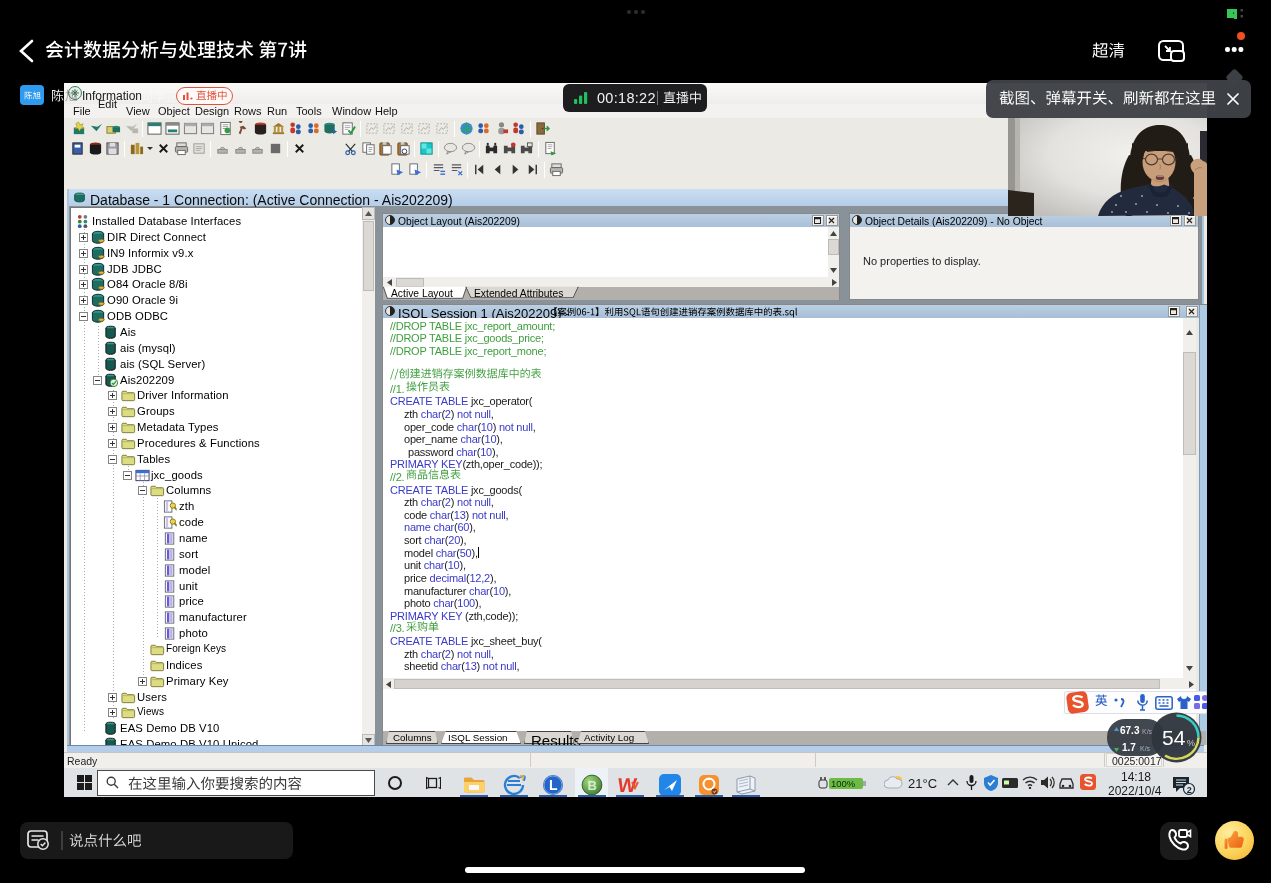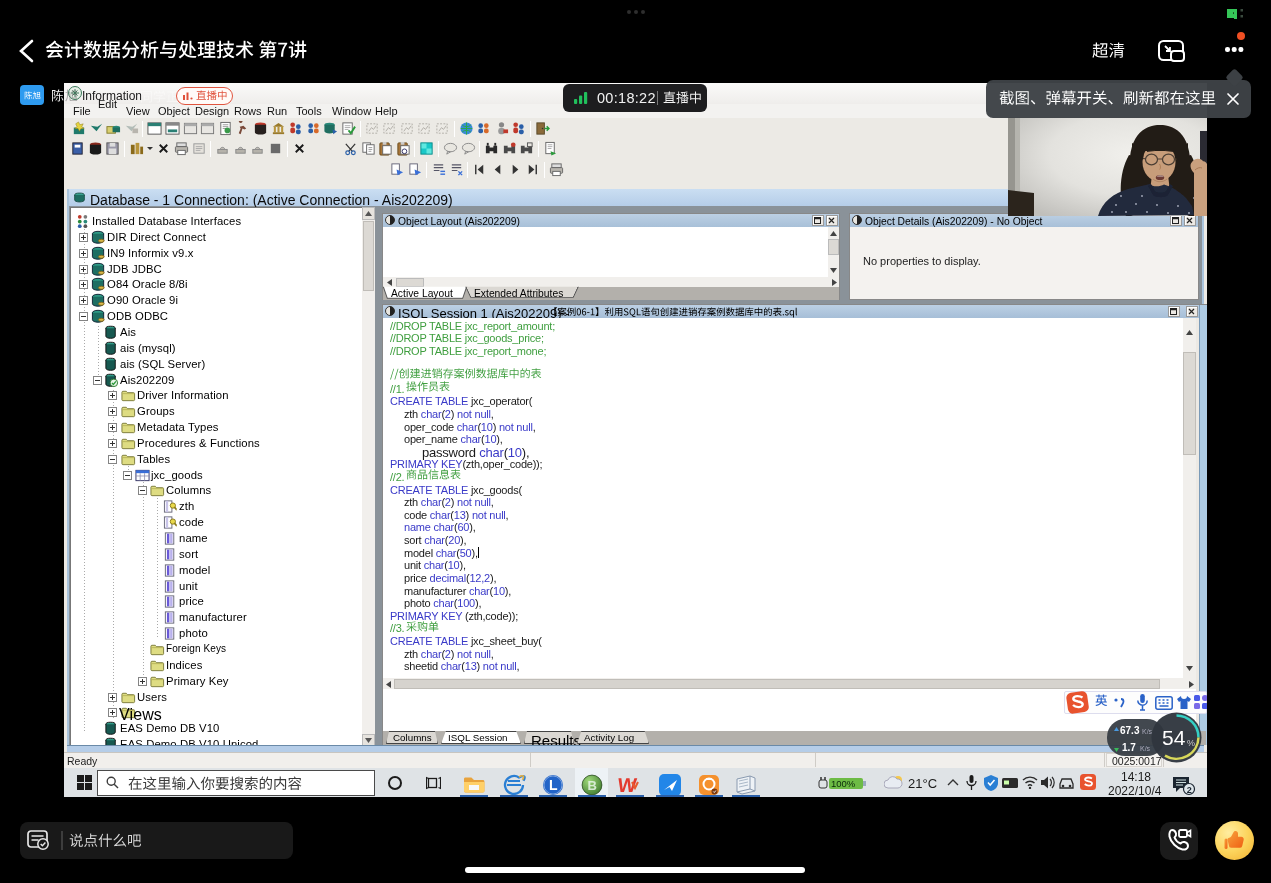--- a/index.html
+++ b/index.html
@@ -568,21 +568,21 @@
     </svg>
     <div class="tx" style="left:137px;top:690.5px;font-size:11.3px;color:#000;letter-spacing:.1px">Users</div>
     <svg class="abs" style="left:108px;top:708.3499999999999px" width="9" height="9" viewBox="0 0 9 9">
       <rect x=".5" y=".5" width="8" height="8" fill="#fff" stroke="#848484"></rect>
       <path d="M2 4.5h5M4.5 2v5" stroke="#333"></path>
     </svg>
     <svg class="abs" style="left:121px;top:705.3499999999999px" width="15" height="15" viewBox="0 0 16 16">
       <path d="M1 4.5c0-.5.4-1 1-1h3.6L7 5h6.5c.6 0 1 .4 1 1v6.5c0 .5-.4 1-1 1H2c-.6 0-1-.5-1-1z" fill="#dedc82" stroke="#7a7a3a"></path>
       <path d="M1 6h13.5" stroke="#b8b45a"></path>
     </svg>
-    <div class="tx" style="left:119px;top:706.3px;font-size:16px;color:#000;letter-spacing:.1px">Views</div>
+    <div class="tx" style="left:137px;top:706.3px;font-size:10px;color:#000;letter-spacing:.1px">Views</div>
     <svg class="abs" style="left:104px;top:721.2px" width="15" height="15" viewBox="0 0 16 16">
       <ellipse cx="7" cy="3.5" rx="5" ry="2.2" fill="#2e9a86" stroke="#111"></ellipse>
       <path d="M2 3.5v8.5c0 1.2 2.2 2.2 5 2.2s5-1 5-2.2V3.5" fill="#175850" stroke="#111"></path>
     </svg>
     <div class="tx" style="left:120px;top:722.2px;font-size:11.3px;color:#000;letter-spacing:.1px">EAS Demo DB V10</div>
     <svg class="abs" style="left:104px;top:737.05px" width="15" height="15" viewBox="0 0 16 16">
       <ellipse cx="7" cy="3.5" rx="5" ry="2.2" fill="#2e9a86" stroke="#111"></ellipse>
       <path d="M2 3.5v8.5c0 1.2 2.2 2.2 5 2.2s5-1 5-2.2V3.5" fill="#175850" stroke="#111"></path>
     </svg>
     <div class="tx" style="left:120px;top:738.0px;font-size:11.3px;color:#000;letter-spacing:.1px">EAS Demo DB V10 Unicod</div>
@@ -685,21 +685,21 @@
     <div class="tx" style="left:390px;top:344.7px;font-size:11px;line-height:13px;letter-spacing:-.22px;color:#1a1a1a"><span style="color:#3f9e3f">//DROP TABLE jxc_report_mone;</span></div>
     <div class="tx" style="left:390px;top:370.0px;font-size:11px;line-height:13px;letter-spacing:-.22px;color:#1a1a1a"></div>
     <svg style="position:absolute;left:390px;top:368.48px;overflow:visible" width="153" height="16">
       <path transform="translate(0,9.5)" d="M0.1 2H0.9L4.1 -8.7H3.4Z M4.4 2H5.2L8.5 -8.7H7.7Z M17.8 -9.1V-0.2C17.8 -0 17.8 0.1 17.6 0.1C17.3 0.1 16.6 0.1 15.9 0.1C16 0.3 16.1 0.6 16.2 0.8C17.2 0.8 17.8 0.8 18.2 0.7C18.5 0.6 18.7 0.3 18.7 -0.2V-9.1ZM15.7 -8V-1.8H16.5V-8ZM10.2 -5.2V-0.5C10.2 0.5 10.5 0.7 11.6 0.7C11.8 0.7 13.4 0.7 13.6 0.7C14.6 0.7 14.8 0.3 15 -1.2C14.7 -1.3 14.4 -1.4 14.2 -1.6C14.2 -0.2 14.1 0 13.6 0C13.2 0 11.9 0 11.6 0C11.1 0 11 -0.1 11 -0.5V-4.5H13.4C13.3 -3.1 13.2 -2.6 13.1 -2.5C13 -2.4 12.9 -2.3 12.7 -2.3C12.6 -2.3 12.2 -2.4 11.8 -2.4C11.9 -2.2 12 -1.9 12 -1.7C12.4 -1.6 12.9 -1.7 13.1 -1.7C13.4 -1.7 13.6 -1.8 13.7 -2C14 -2.2 14.1 -3 14.2 -4.9C14.2 -5 14.2 -5.2 14.2 -5.2ZM12.1 -9.2C11.5 -7.8 10.3 -6.3 8.9 -5.3C9.1 -5.1 9.4 -4.9 9.5 -4.7C10.6 -5.5 11.5 -6.6 12.3 -7.8C13.1 -6.9 14.1 -5.8 14.6 -5L15.2 -5.6C14.6 -6.4 13.5 -7.6 12.6 -8.5L12.8 -9Z M24 -8.3V-7.6H26V-6.8H23.3V-6.2H26V-5.3H23.9V-4.6H26V-3.8H23.8V-3.2H26V-2.3H23.3V-1.6H26V-0.5H26.8V-1.6H29.9V-2.3H26.8V-3.2H29.5V-3.8H26.8V-4.6H29.3V-6.2H30V-6.8H29.3V-8.3H26.8V-9.2H26V-8.3ZM26.8 -6.2H28.5V-5.3H26.8ZM26.8 -6.8V-7.6H28.5V-6.8ZM20.7 -4.3C20.7 -4.4 20.9 -4.6 21.1 -4.7H22.5C22.3 -3.7 22.1 -2.8 21.8 -2.1C21.5 -2.6 21.3 -3.1 21.1 -3.8L20.5 -3.5C20.7 -2.7 21.1 -1.9 21.5 -1.4C21.1 -0.7 20.6 -0.1 20 0.3C20.2 0.4 20.5 0.7 20.6 0.9C21.2 0.5 21.6 -0.1 22 -0.8C23.2 0.3 24.8 0.6 26.8 0.6H29.9C29.9 0.4 30.1 0 30.2 -0.2C29.6 -0.1 27.3 -0.1 26.8 -0.1C25 -0.1 23.4 -0.4 22.4 -1.5C22.8 -2.5 23.1 -3.8 23.3 -5.3L22.8 -5.4L22.7 -5.4H21.7C22.3 -6.2 22.8 -7.3 23.3 -8.3L22.8 -8.7L22.5 -8.6H20.3V-7.8H22.2C21.8 -6.8 21.2 -5.9 21 -5.7C20.8 -5.3 20.5 -5 20.3 -5C20.5 -4.8 20.6 -4.5 20.7 -4.3Z M31.5 -8.6C32.1 -8 32.9 -7.2 33.2 -6.7L33.8 -7.2C33.5 -7.7 32.7 -8.5 32.1 -9ZM38.5 -9V-7.2H36.7V-9H35.9V-7.2H34.4V-6.4H35.9V-5.2L35.9 -4.5H34.3V-3.7H35.8C35.6 -2.8 35.3 -2 34.5 -1.4C34.6 -1.3 34.9 -1 35 -0.8C36 -1.6 36.5 -2.6 36.6 -3.7H38.5V-0.9H39.4V-3.7H41V-4.5H39.4V-6.4H40.8V-7.2H39.4V-9ZM36.7 -6.4H38.5V-4.5H36.7L36.7 -5.1ZM33.5 -5.3H31.2V-4.5H32.7V-1.3C32.2 -1.1 31.6 -0.7 31 -0L31.6 0.7C32.2 -0 32.7 -0.7 33.1 -0.7C33.3 -0.7 33.7 -0.3 34.1 -0C34.9 0.5 35.8 0.6 37.2 0.6C38.2 0.6 40.2 0.5 41 0.5C41 0.2 41.1 -0.2 41.2 -0.4C40.2 -0.3 38.5 -0.2 37.2 -0.2C36 -0.2 35 -0.3 34.3 -0.7C33.9 -0.9 33.7 -1.1 33.5 -1.3Z M46.4 -8.5C46.9 -7.9 47.3 -7.1 47.5 -6.5L48.2 -6.9C48 -7.4 47.5 -8.2 47.1 -8.9ZM51.4 -8.9C51.1 -8.3 50.6 -7.4 50.2 -6.8L50.9 -6.5C51.2 -7.1 51.7 -7.9 52.1 -8.6ZM43.6 -9.2C43.3 -8.2 42.7 -7.2 42 -6.6C42.2 -6.4 42.4 -6 42.4 -5.8C42.8 -6.2 43.1 -6.6 43.4 -7.1H46.1V-7.9H43.9C44 -8.3 44.2 -8.6 44.3 -9ZM42.3 -3.8V-3H43.9V-0.8C43.9 -0.4 43.5 -0.1 43.4 0C43.5 0.2 43.7 0.5 43.8 0.7C43.9 0.6 44.2 0.4 46.1 -0.7C46 -0.8 45.9 -1.1 45.9 -1.4L44.6 -0.7V-3H46.2V-3.8H44.6V-5.3H45.9V-6H42.8V-5.3H43.9V-3.8ZM47.3 -3.4H51V-2.2H47.3ZM47.3 -4.1V-5.3H51V-4.1ZM48.8 -9.3V-6.1H46.6V0.9H47.3V-1.5H51V-0.2C51 -0 51 0 50.8 0C50.7 0 50.1 0 49.5 0C49.6 0.2 49.7 0.6 49.7 0.8C50.6 0.8 51.1 0.8 51.4 0.6C51.7 0.5 51.8 0.3 51.8 -0.2V-6.1L51 -6.1H49.6V-9.3Z M59.4 -3.8V-2.9H56.3V-2.2H59.4V-0.1C59.4 0 59.3 0.1 59.1 0.1C58.9 0.1 58.3 0.1 57.6 0.1C57.7 0.3 57.8 0.6 57.8 0.9C58.8 0.9 59.4 0.9 59.7 0.7C60.1 0.6 60.2 0.4 60.2 -0.1V-2.2H63.2V-2.9H60.2V-3.6C61 -4.1 61.9 -4.8 62.5 -5.4L61.9 -5.8L61.8 -5.8H57.2V-5H61C60.5 -4.6 59.9 -4.1 59.4 -3.8ZM56.9 -9.2C56.7 -8.8 56.6 -8.3 56.4 -7.8H53.3V-7H56C55.3 -5.5 54.3 -4.1 53 -3.1C53.1 -2.9 53.3 -2.6 53.4 -2.4C53.9 -2.7 54.3 -3.1 54.7 -3.5V0.9H55.5V-4.5C56.1 -5.3 56.6 -6.1 57 -7H63V-7.8H57.3C57.4 -8.2 57.6 -8.6 57.7 -9Z M64.2 -2.5V-1.8H68C67.1 -1 65.5 -0.3 64 0.1C64.2 0.2 64.4 0.5 64.5 0.7C66 0.3 67.6 -0.5 68.7 -1.6V0.9H69.5V-1.6C70.6 -0.5 72.2 0.3 73.8 0.7C73.9 0.5 74.1 0.2 74.3 0.1C72.8 -0.3 71.2 -1 70.2 -1.8H74.1V-2.5H69.5V-3.4H68.7V-2.5ZM68.4 -9.1 68.8 -8.4H64.5V-6.8H65.3V-7.7H73V-6.8H73.8V-8.4H69.6C69.5 -8.7 69.3 -9 69.1 -9.3ZM70.9 -5.9C70.5 -5.4 70 -5 69.4 -4.7C68.6 -4.8 67.8 -5 67 -5.1C67.2 -5.3 67.5 -5.6 67.8 -5.9ZM65.7 -4.7C66.6 -4.6 67.4 -4.4 68.2 -4.3C67.2 -4 65.9 -3.8 64.3 -3.7C64.4 -3.6 64.5 -3.3 64.6 -3.1C66.6 -3.2 68.3 -3.5 69.5 -4C70.9 -3.7 72.1 -3.3 73 -3L73.7 -3.6C72.8 -3.9 71.7 -4.2 70.4 -4.5C71 -4.8 71.5 -5.3 71.8 -5.9H74V-6.6H68.4C68.6 -6.8 68.8 -7.1 69 -7.3L68.2 -7.6C68 -7.3 67.8 -6.9 67.5 -6.6H64.3V-5.9H66.9C66.5 -5.4 66.1 -5 65.7 -4.7Z M82.2 -8V-1.8H82.9V-8ZM84 -9.2V-0.2C84 -0.1 83.9 -0 83.8 0C83.6 0 83 0 82.3 -0C82.5 0.2 82.6 0.6 82.6 0.8C83.5 0.8 84 0.8 84.3 0.6C84.7 0.5 84.8 0.3 84.8 -0.2V-9.2ZM78.6 -3.2C78.9 -2.9 79.4 -2.5 79.7 -2.2C79.2 -1.1 78.6 -0.2 77.8 0.3C77.9 0.4 78.2 0.7 78.3 0.9C80 -0.3 81.1 -2.6 81.5 -6.1L81 -6.2L80.9 -6.2H79.5C79.6 -6.7 79.8 -7.3 79.9 -7.9H81.7V-8.6H77.9V-7.9H79.1C78.7 -6.1 78.2 -4.5 77.4 -3.4C77.6 -3.2 77.9 -3 78 -2.9C78.5 -3.5 78.9 -4.4 79.2 -5.4H80.7C80.5 -4.5 80.3 -3.7 80.1 -2.9C79.7 -3.2 79.3 -3.5 79 -3.8ZM77 -9.2C76.5 -7.6 75.8 -6 75 -5C75.1 -4.8 75.3 -4.3 75.4 -4.1C75.7 -4.5 75.9 -4.9 76.2 -5.3V0.9H77V-6.9C77.2 -7.6 77.5 -8.3 77.7 -9Z M90.5 -9C90.3 -8.6 89.9 -8 89.7 -7.6L90.2 -7.3C90.5 -7.7 90.9 -8.2 91.2 -8.7ZM86.6 -8.7C86.9 -8.3 87.2 -7.7 87.3 -7.3L87.9 -7.5C87.8 -7.9 87.5 -8.5 87.2 -9ZM90.1 -2.9C89.9 -2.3 89.5 -1.8 89.1 -1.4C88.7 -1.6 88.3 -1.8 87.9 -2C88 -2.2 88.2 -2.5 88.3 -2.9ZM86.8 -1.7C87.4 -1.5 88 -1.2 88.5 -0.9C87.8 -0.4 87 -0.1 86.1 0.2C86.2 0.3 86.4 0.6 86.5 0.8C87.5 0.5 88.4 0.1 89.2 -0.5C89.6 -0.3 89.9 -0.1 90.2 0.1L90.7 -0.5C90.4 -0.6 90.1 -0.8 89.7 -1C90.3 -1.7 90.8 -2.4 91.1 -3.4L90.6 -3.6L90.5 -3.6H88.7L88.9 -4.1L88.2 -4.3C88.1 -4 88 -3.8 87.9 -3.6H86.4V-2.9H87.5C87.3 -2.4 87.1 -2 86.8 -1.7ZM88.5 -9.3V-7.2H86.2V-6.5H88.2C87.7 -5.8 86.8 -5.1 86.1 -4.8C86.2 -4.6 86.4 -4.3 86.5 -4.2C87.2 -4.5 87.9 -5.1 88.5 -5.8V-4.4H89.2V-5.9C89.7 -5.6 90.4 -5 90.7 -4.8L91.2 -5.4C90.9 -5.6 89.9 -6.2 89.4 -6.5H91.5V-7.2H89.2V-9.3ZM92.5 -9.2C92.3 -7.2 91.8 -5.4 90.9 -4.2C91.1 -4.1 91.4 -3.8 91.5 -3.7C91.8 -4.1 92.1 -4.6 92.3 -5.1C92.5 -4.1 92.9 -3.1 93.3 -2.2C92.6 -1.1 91.8 -0.3 90.6 0.2C90.7 0.4 91 0.7 91 0.9C92.2 0.3 93 -0.5 93.7 -1.4C94.2 -0.5 94.9 0.3 95.8 0.8C95.9 0.6 96.1 0.3 96.3 0.1C95.4 -0.4 94.7 -1.2 94.1 -2.2C94.7 -3.3 95.1 -4.7 95.3 -6.3H96.1V-7.1H92.9C93.1 -7.7 93.2 -8.4 93.3 -9ZM94.5 -6.3C94.3 -5.1 94.1 -4 93.7 -3C93.3 -4 93 -5.1 92.8 -6.3Z M101.9 -2.6V0.9H102.7V0.4H106.1V0.8H106.8V-2.6H104.7V-4H107.2V-4.7H104.7V-5.9H106.8V-8.8H101V-5.4C101 -3.7 100.9 -1.3 99.7 0.4C99.9 0.5 100.3 0.7 100.4 0.9C101.3 -0.5 101.6 -2.3 101.7 -4H103.9V-2.6ZM101.8 -8H106V-6.6H101.8ZM101.8 -5.9H103.9V-4.7H101.8L101.8 -5.4ZM102.7 -0.2V-1.9H106.1V-0.2ZM98.5 -9.2V-7H97.1V-6.2H98.5V-3.8C97.9 -3.7 97.4 -3.5 96.9 -3.4L97.2 -2.6L98.5 -3V-0.2C98.5 0 98.4 0 98.3 0C98.1 0.1 97.7 0.1 97.2 0C97.3 0.3 97.4 0.6 97.5 0.8C98.2 0.8 98.6 0.8 98.9 0.6C99.1 0.5 99.2 0.3 99.2 -0.2V-3.3L100.5 -3.7L100.4 -4.4L99.2 -4.1V-6.2H100.5V-7H99.2V-9.2Z M111.2 -2.7C111.3 -2.8 111.7 -2.8 112.2 -2.8H114.1V-1.6H110.2V-0.8H114.1V0.9H115V-0.8H118.1V-1.6H115V-2.8H117.4V-3.6H115V-4.8H114.1V-3.6H112.1C112.4 -4.1 112.7 -4.7 113 -5.3H117.7V-6H113.4L113.8 -6.8L112.9 -7.1C112.8 -6.8 112.7 -6.4 112.5 -6H110.5V-5.3H112.2C111.9 -4.7 111.6 -4.3 111.5 -4.1C111.3 -3.8 111.1 -3.5 110.9 -3.5C111 -3.3 111.2 -2.9 111.2 -2.7ZM112.8 -9C113 -8.8 113.2 -8.4 113.3 -8.1H109V-4.9C109 -3.4 108.9 -1.1 108 0.5C108.2 0.5 108.5 0.8 108.7 0.9C109.6 -0.7 109.8 -3.2 109.8 -4.9V-7.3H118.1V-8.1H114.2C114.1 -8.5 113.8 -8.9 113.6 -9.2Z M123.7 -9.2V-7.3H119.7V-2H120.5V-2.7H123.7V0.9H124.5V-2.7H127.7V-2.1H128.5V-7.3H124.5V-9.2ZM120.5 -3.5V-6.5H123.7V-3.5ZM127.7 -3.5H124.5V-6.5H127.7Z M135.7 -4.7C136.3 -3.8 137 -2.8 137.4 -2.1L138.1 -2.5C137.7 -3.2 137 -4.2 136.3 -5ZM132.3 -9.3C132.2 -8.7 132 -8 131.8 -7.5H130.6V0.6H131.3V-0.3H134.4V-7.5H132.6C132.8 -7.9 133 -8.6 133.2 -9.1ZM131.3 -6.7H133.7V-4.4H131.3ZM131.3 -1V-3.7H133.7V-1ZM136.2 -9.3C135.8 -7.8 135.3 -6.2 134.5 -5.3C134.7 -5.2 135 -4.9 135.2 -4.8C135.6 -5.3 135.9 -6 136.2 -6.7H139C138.9 -2.3 138.7 -0.6 138.4 -0.3C138.2 -0.1 138.1 -0.1 137.9 -0.1C137.7 -0.1 137 -0.1 136.3 -0.1C136.4 0.1 136.5 0.4 136.5 0.6C137.2 0.7 137.8 0.7 138.2 0.7C138.6 0.6 138.8 0.5 139.1 0.2C139.5 -0.3 139.7 -2 139.8 -7.1C139.8 -7.2 139.8 -7.5 139.8 -7.5H136.5C136.7 -8 136.9 -8.6 137 -9.1Z M143.4 0.9C143.6 0.7 144.1 0.6 147.1 -0.4C147.1 -0.6 147 -0.9 147 -1.1L144.3 -0.3V-2.8C145 -3.2 145.6 -3.7 146 -4.2C146.9 -1.9 148.4 -0.3 150.7 0.5C150.8 0.3 151.1 -0 151.3 -0.2C150.2 -0.5 149.2 -1.1 148.5 -1.8C149.2 -2.2 150 -2.8 150.6 -3.3L149.9 -3.8C149.4 -3.3 148.7 -2.7 148 -2.3C147.5 -2.8 147.1 -3.5 146.8 -4.2H150.9V-4.9H146.5V-5.9H150.1V-6.6H146.5V-7.5H150.5V-8.3H146.5V-9.2H145.7V-8.3H141.8V-7.5H145.7V-6.6H142.3V-5.9H145.7V-4.9H141.3V-4.2H145C143.9 -3.3 142.4 -2.5 141 -2C141.2 -1.8 141.4 -1.5 141.6 -1.3C142.2 -1.6 142.8 -1.9 143.5 -2.2V-0.6C143.5 -0.2 143.2 0 143 0.1C143.2 0.3 143.3 0.7 143.4 0.9Z" fill="#3f9e3f"></path>
     </svg>
     <div class="tx" style="left:390px;top:382.6px;font-size:11px;line-height:13px;letter-spacing:-.22px;color:#1a1a1a"><span style="color:#3f9e3f">//1.</span></div>
     <div class="tx" style="left:390px;top:395.2px;font-size:11px;line-height:13px;letter-spacing:-.22px;color:#1a1a1a"><span style="color:#3a3ac8">CREATE TABLE </span><span style="color:#1a1a1a">jxc_operator(</span></div>
     <div class="tx" style="left:390px;top:407.8px;font-size:11px;line-height:13px;letter-spacing:-.22px;color:#1a1a1a"><span style="display:inline-block;width:14px"></span><span style="color:#1a1a1a">zth </span><span style="color:#3a3ac8">char</span><span style="color:#1a1a1a">(</span><span style="color:#3a3ac8">2</span><span style="color:#1a1a1a">) </span><span style="color:#3a3ac8">not null</span><span style="color:#1a1a1a">,</span></div>
     <div class="tx" style="left:390px;top:420.5px;font-size:11px;line-height:13px;letter-spacing:-.22px;color:#1a1a1a"><span style="display:inline-block;width:14px"></span><span style="color:#1a1a1a">oper_code </span><span style="color:#3a3ac8">char</span><span style="color:#1a1a1a">(</span><span style="color:#3a3ac8">10</span><span style="color:#1a1a1a">) </span><span style="color:#3a3ac8">not null</span><span style="color:#1a1a1a">,</span></div>
     <div class="tx" style="left:390px;top:433.1px;font-size:11px;line-height:13px;letter-spacing:-.22px;color:#1a1a1a"><span style="display:inline-block;width:14px"></span><span style="color:#1a1a1a">oper_name </span><span style="color:#3a3ac8">char</span><span style="color:#1a1a1a">(</span><span style="color:#3a3ac8">10</span><span style="color:#1a1a1a">),</span></div>
-    <div class="tx" style="left:408px;top:445.7px;font-size:13px;line-height:13px;letter-spacing:-.22px;color:#1a1a1a"><span style="display:inline-block;width:14px"></span><span style="color:#1a1a1a">password </span><span style="color:#3a3ac8">char</span><span style="color:#1a1a1a">(</span><span style="color:#3a3ac8">10</span><span style="color:#1a1a1a">),</span></div>
+    <div class="tx" style="left:394px;top:445.7px;font-size:11px;line-height:13px;letter-spacing:-.22px;color:#1a1a1a"><span style="display:inline-block;width:14px"></span><span style="color:#1a1a1a">password </span><span style="color:#3a3ac8">char</span><span style="color:#1a1a1a">(</span><span style="color:#3a3ac8">10</span><span style="color:#1a1a1a">),</span></div>
     <div class="tx" style="left:390px;top:458.3px;font-size:11px;line-height:13px;letter-spacing:-.22px;color:#1a1a1a"><span style="color:#3a3ac8">PRIMARY KEY</span><span style="color:#1a1a1a">(zth,oper_code));</span></div>
     <div class="tx" style="left:390px;top:470.9px;font-size:11px;line-height:13px;letter-spacing:-.22px;color:#1a1a1a"><span style="color:#3f9e3f">//2.</span></div>
     <div class="tx" style="left:390px;top:483.6px;font-size:11px;line-height:13px;letter-spacing:-.22px;color:#1a1a1a"><span style="color:#3a3ac8">CREATE TABLE </span><span style="color:#1a1a1a">jxc_goods(</span></div>
     <div class="tx" style="left:390px;top:496.2px;font-size:11px;line-height:13px;letter-spacing:-.22px;color:#1a1a1a"><span style="display:inline-block;width:14px"></span><span style="color:#1a1a1a">zth </span><span style="color:#3a3ac8">char</span><span style="color:#1a1a1a">(</span><span style="color:#3a3ac8">2</span><span style="color:#1a1a1a">) </span><span style="color:#3a3ac8">not null</span><span style="color:#1a1a1a">,</span></div>
     <div class="tx" style="left:390px;top:508.8px;font-size:11px;line-height:13px;letter-spacing:-.22px;color:#1a1a1a"><span style="display:inline-block;width:14px"></span><span style="color:#1a1a1a">code </span><span style="color:#3a3ac8">char</span><span style="color:#1a1a1a">(</span><span style="color:#3a3ac8">13</span><span style="color:#1a1a1a">) </span><span style="color:#3a3ac8">not null</span><span style="color:#1a1a1a">,</span></div>
     <div class="tx" style="left:390px;top:521.4px;font-size:11px;line-height:13px;letter-spacing:-.22px;color:#1a1a1a"><span style="display:inline-block;width:14px"></span><span style="color:#3a3ac8">name </span><span style="color:#3a3ac8">char</span><span style="color:#1a1a1a">(</span><span style="color:#3a3ac8">60</span><span style="color:#1a1a1a">),</span></div>
     <div class="tx" style="left:390px;top:534.0px;font-size:11px;line-height:13px;letter-spacing:-.22px;color:#1a1a1a"><span style="display:inline-block;width:14px"></span><span style="color:#1a1a1a">sort </span><span style="color:#3a3ac8">char</span><span style="color:#1a1a1a">(</span><span style="color:#3a3ac8">20</span><span style="color:#1a1a1a">),</span></div>
     <div class="tx" style="left:390px;top:546.7px;font-size:11px;line-height:13px;letter-spacing:-.22px;color:#1a1a1a"><span style="display:inline-block;width:14px"></span><span style="color:#1a1a1a">model </span><span style="color:#3a3ac8">char</span><span style="color:#1a1a1a">(</span><span style="color:#3a3ac8">50</span><span style="color:#1a1a1a">),</span><span style="display:inline-block;width:1.5px;height:11px;background:#000;vertical-align:-1.5px"></span></div>
     <div class="tx" style="left:390px;top:559.3px;font-size:11px;line-height:13px;letter-spacing:-.22px;color:#1a1a1a"><span style="display:inline-block;width:14px"></span><span style="color:#1a1a1a">unit </span><span style="color:#3a3ac8">char</span><span style="color:#1a1a1a">(</span><span style="color:#3a3ac8">10</span><span style="color:#1a1a1a">),</span></div>
     <div class="tx" style="left:390px;top:571.9px;font-size:11px;line-height:13px;letter-spacing:-.22px;color:#1a1a1a"><span style="display:inline-block;width:14px"></span><span style="color:#1a1a1a">price </span><span style="color:#3a3ac8">decimal</span><span style="color:#1a1a1a">(</span><span style="color:#3a3ac8">12,2</span><span style="color:#1a1a1a">),</span></div>

